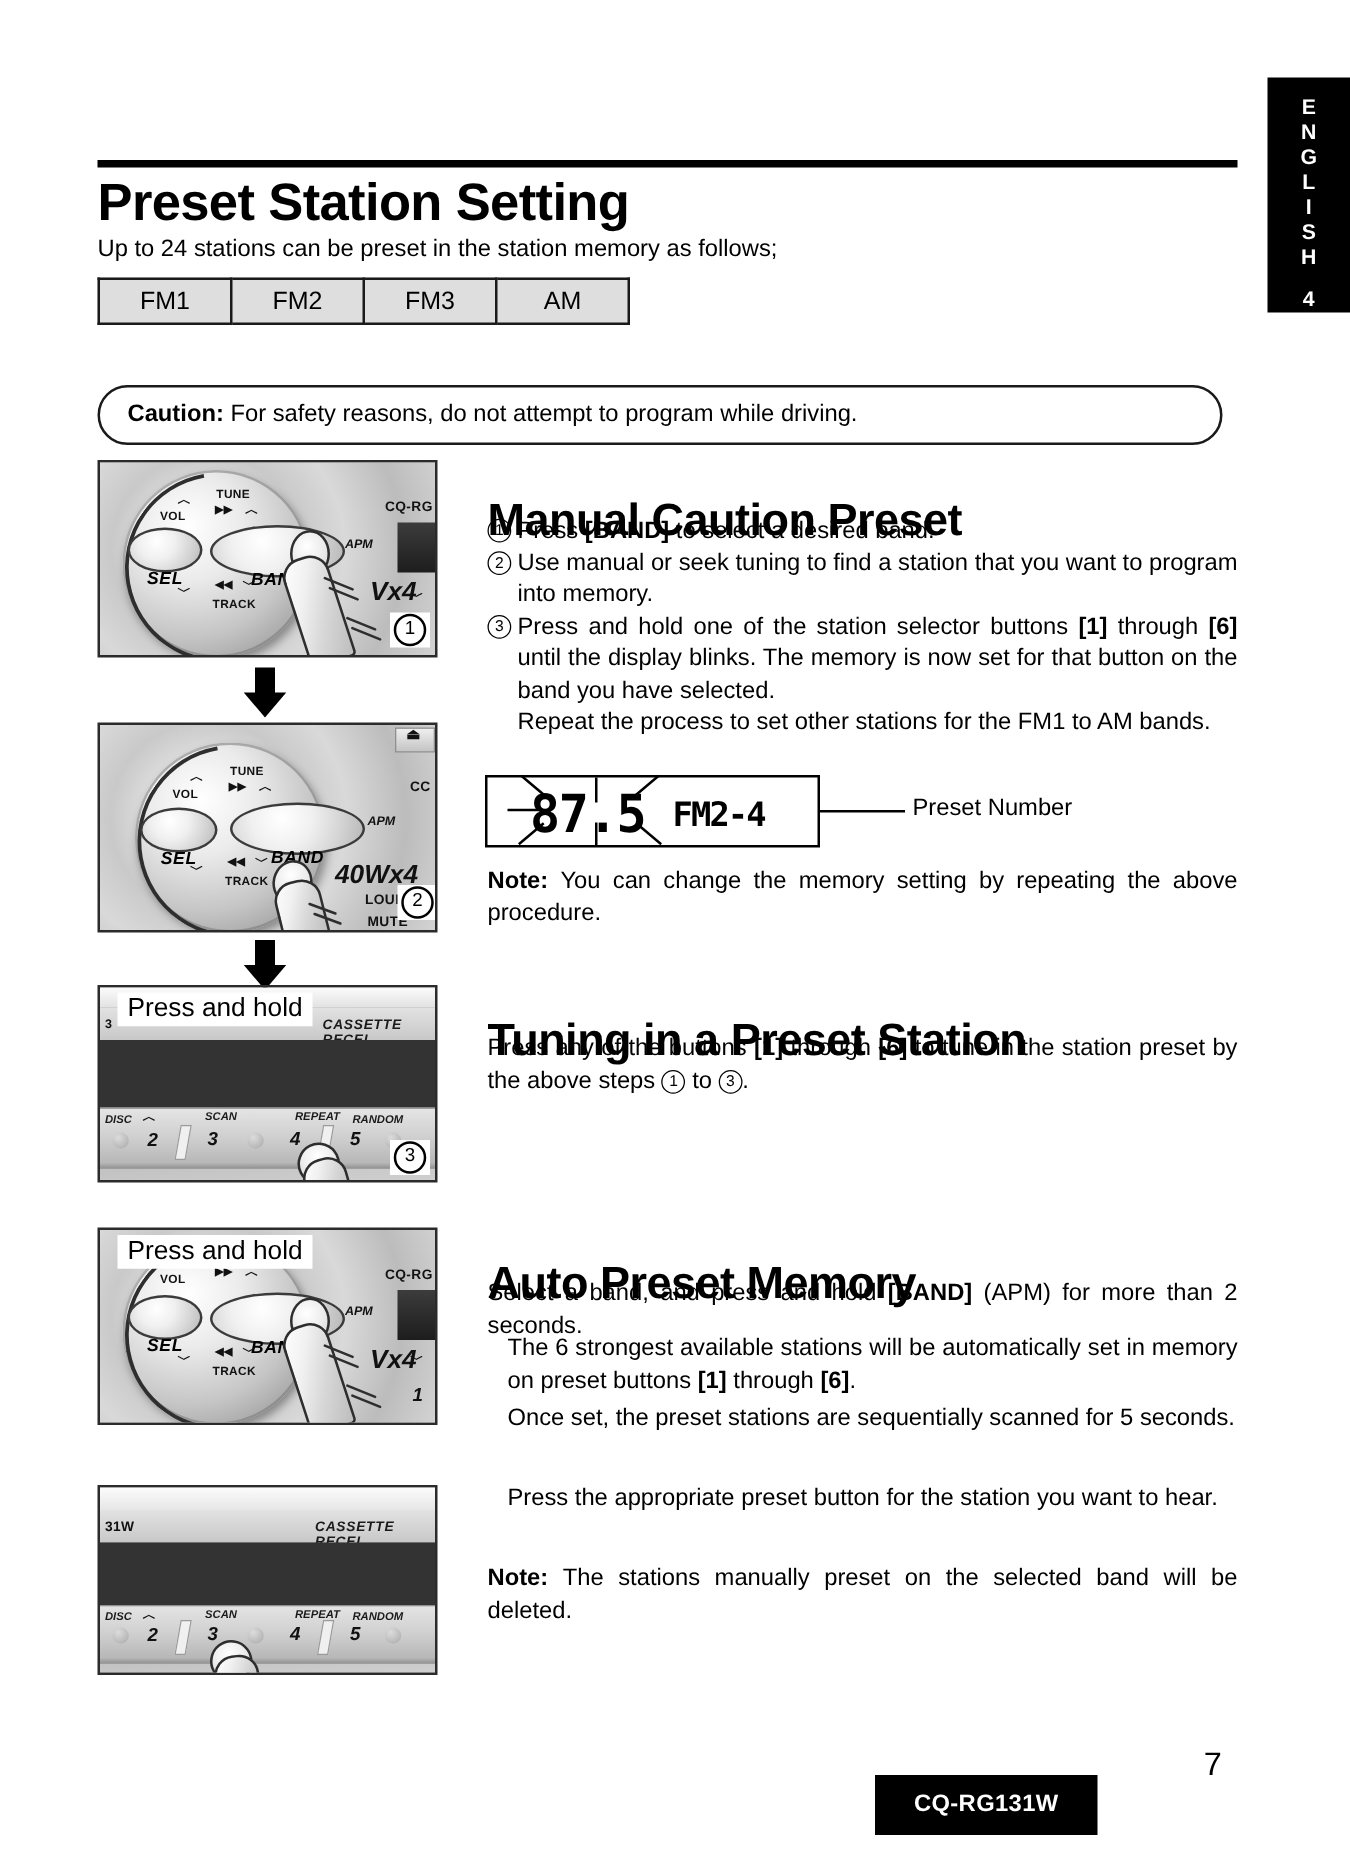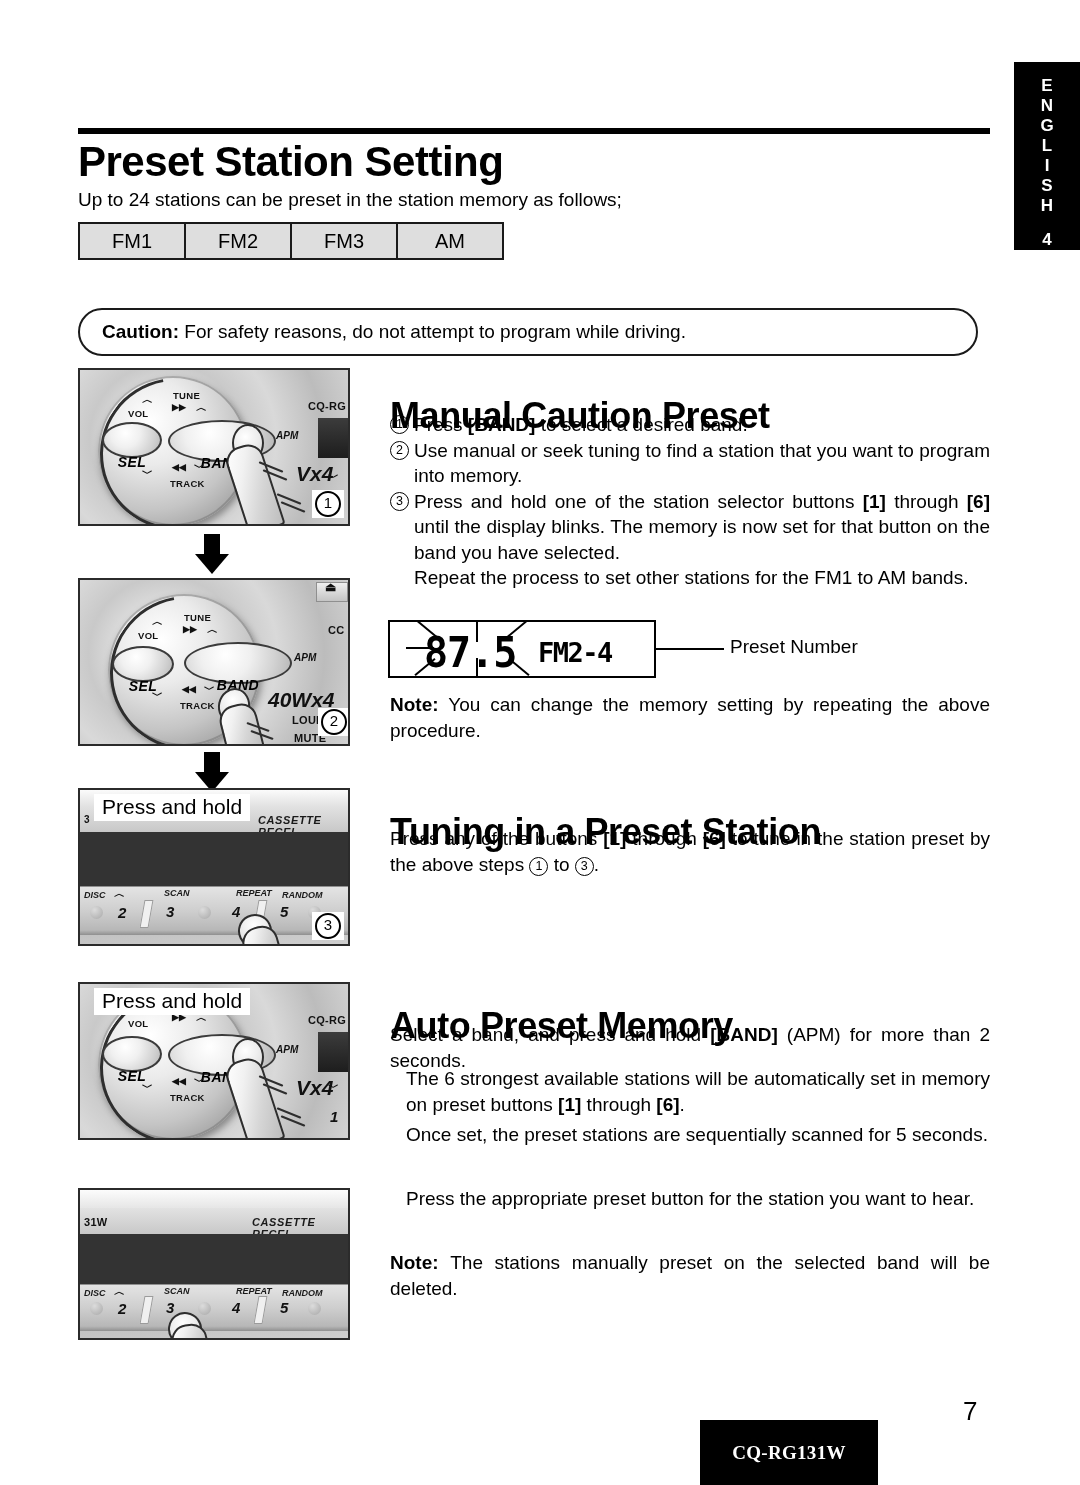--- a/index.html
+++ b/index.html
@@ -193,23 +193,23 @@
     transform:skewX(-10deg);
   }
   .deck-lbl{position:absolute; font-size:9px; font-weight:bold; font-style:italic; color:#1a1a1a;}
   .cassette-lbl{position:absolute; font-size:11px; font-weight:bold; font-style:italic; color:#1a1a1a; letter-spacing:.6px;}
 
   
   .pagenum{
     position:absolute; left:963px; top:1396px; font-size:26px;
   }
   .model{
-    position:absolute; left:700px; top:1420px; width:178px; height:65px;
+    position:absolute; left:700px; top:1420px; width:178px; height:48px;
     background:#000; color:#fff; display:flex; align-items:center; justify-content:center;
-    font-size:19px; font-weight:bold; letter-spacing:.3px;font-family:Liberation Serif, serif;
+    font-size:19px; font-weight:bold; letter-spacing:.3px;
   }
 </style>
 </head>
 <body>
 
 <div class="page">
 
   <div class="lang-tab">
     <div class="ltr">E</div>
     <div class="ltr">N</div>

